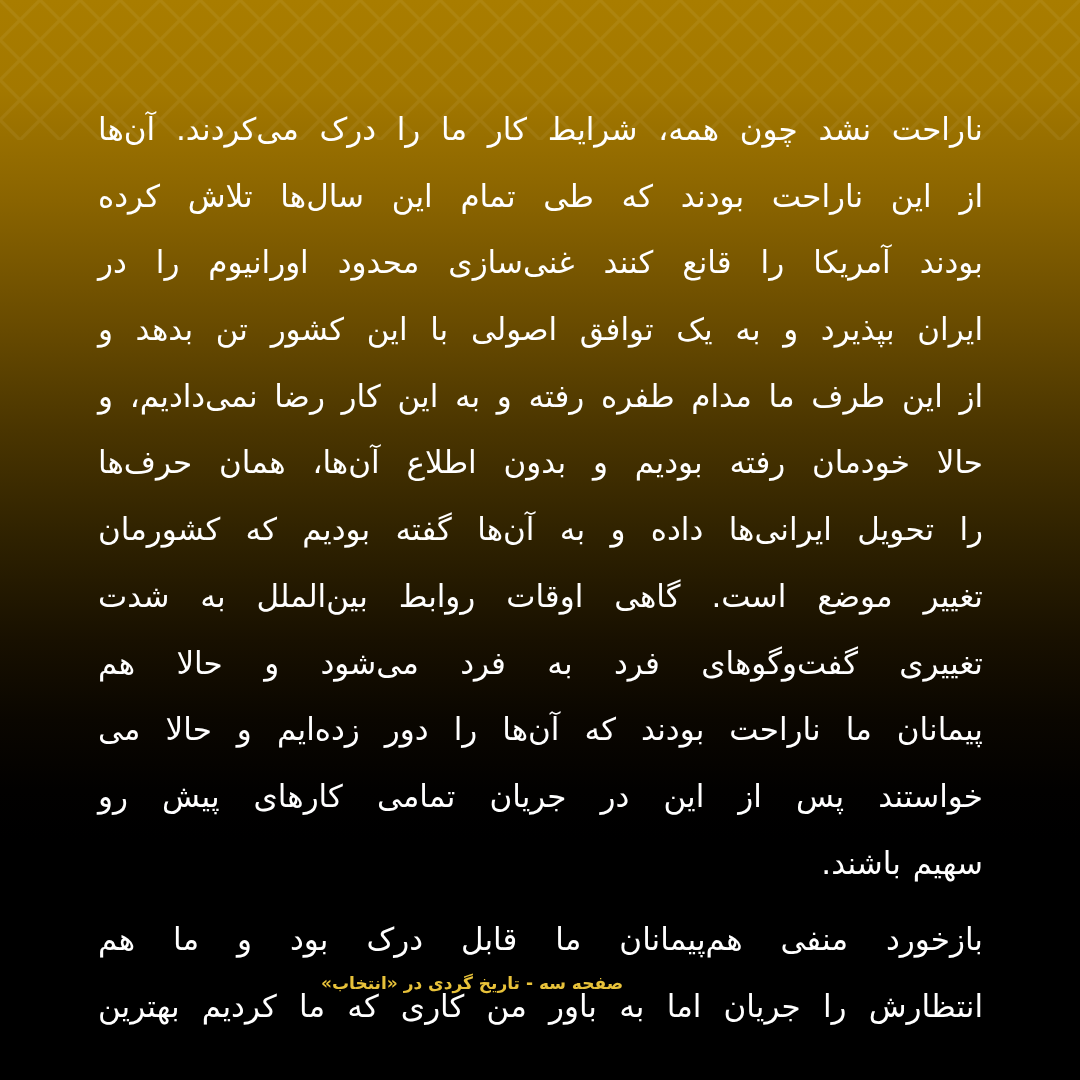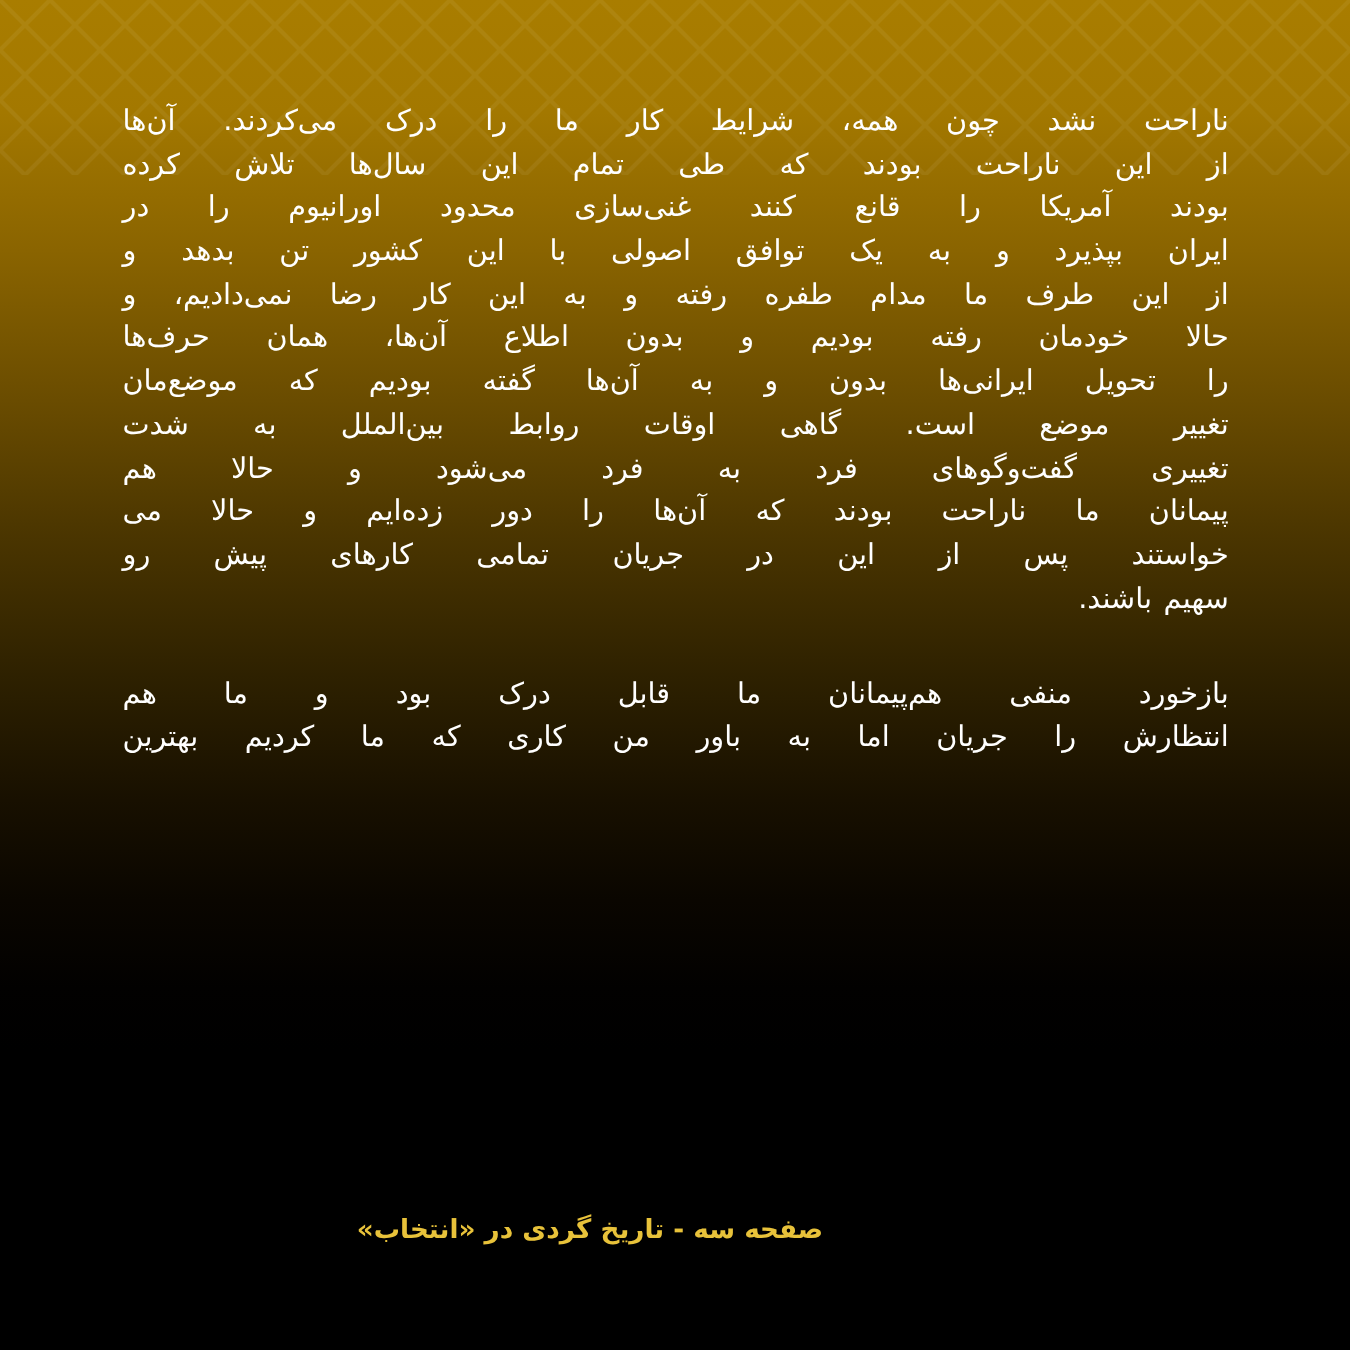--- a/index.html
+++ b/index.html
@@ -45,61 +45,62 @@
       color: #ffffff;
     }
     .paragraph {
       margin: 0;
     }
     .paragraph + .paragraph {
       margin-top: 42px;
     }
     .line {
       display: block;
-      font-size: 23px;
+      font-size: 31px;
       line-height: 34.7px;
       height: 34.7px;
       white-space: nowrap;
       text-align: justify;
       text-align-last: justify;
       letter-spacing: 0;
       word-spacing: 2px;
       overflow: visible;
+      margin-top: 32px;
     }
     .line.last {
       text-align: left;
       text-align-last: right;
     }
     .footer {
       position: absolute;
       left: 0;
       width: 944px;
       top: 970px;
       text-align: center;
       direction: rtl;
       color: #e8c23a;
-      font-size: 21px;
+      font-size: 17px;
       font-weight: bold;
       line-height: 26px;
     }
   </style>
 </head>
 <body>
 
 <div class="pattern"></div>
 
 <div class="article">
   <p class="paragraph">
     <span class="line">ناراحت نشد چون همه، شرایط کار ما را درک می‌کردند. آن‌ها</span>
     <span class="line">از این ناراحت بودند که طی تمام این سال‌ها تلاش کرده</span>
     <span class="line">بودند آمریکا را قانع کنند غنی‌سازی محدود اورانیوم را در</span>
     <span class="line">ایران بپذیرد و به یک توافق اصولی با این کشور تن بدهد و</span>
     <span class="line">از این طرف ما مدام طفره رفته و به این کار رضا نمی‌دادیم، و</span>
     <span class="line">حالا خودمان رفته بودیم و بدون اطلاع آن‌ها، همان حرف‌ها</span>
-    <span class="line">را تحویل ایرانی‌ها بدون و به آن‌ها گفته بودیم که موضع‌مان</span>
+    <span class="line">را تحویل ایرانی‌ها داده و به آن‌ها گفته بودیم که کشور‌مان</span>
     <span class="line">تغییر موضع است. گاهی اوقات روابط بین‌الملل به شدت</span>
     <span class="line">تغییر‌ی گفت‌وگوهای فرد به فرد می‌شود و حالا هم</span>
     <span class="line">پیمانان ما ناراحت بودند که آن‌ها را دور زده‌ایم و حالا می</span>
     <span class="line">خواستند پس از این در جریان تمامی کارهای پیش رو</span>
     <span class="line last">سهیم باشند.</span>
   </p>
   <p class="paragraph">
     <span class="line">بازخورد منفی هم‌پیمانان ما قابل درک بود و ما هم</span>
     <span class="line">انتظارش را جریان اما به باور من کاری که ما کردیم بهترین</span>
   </p>

